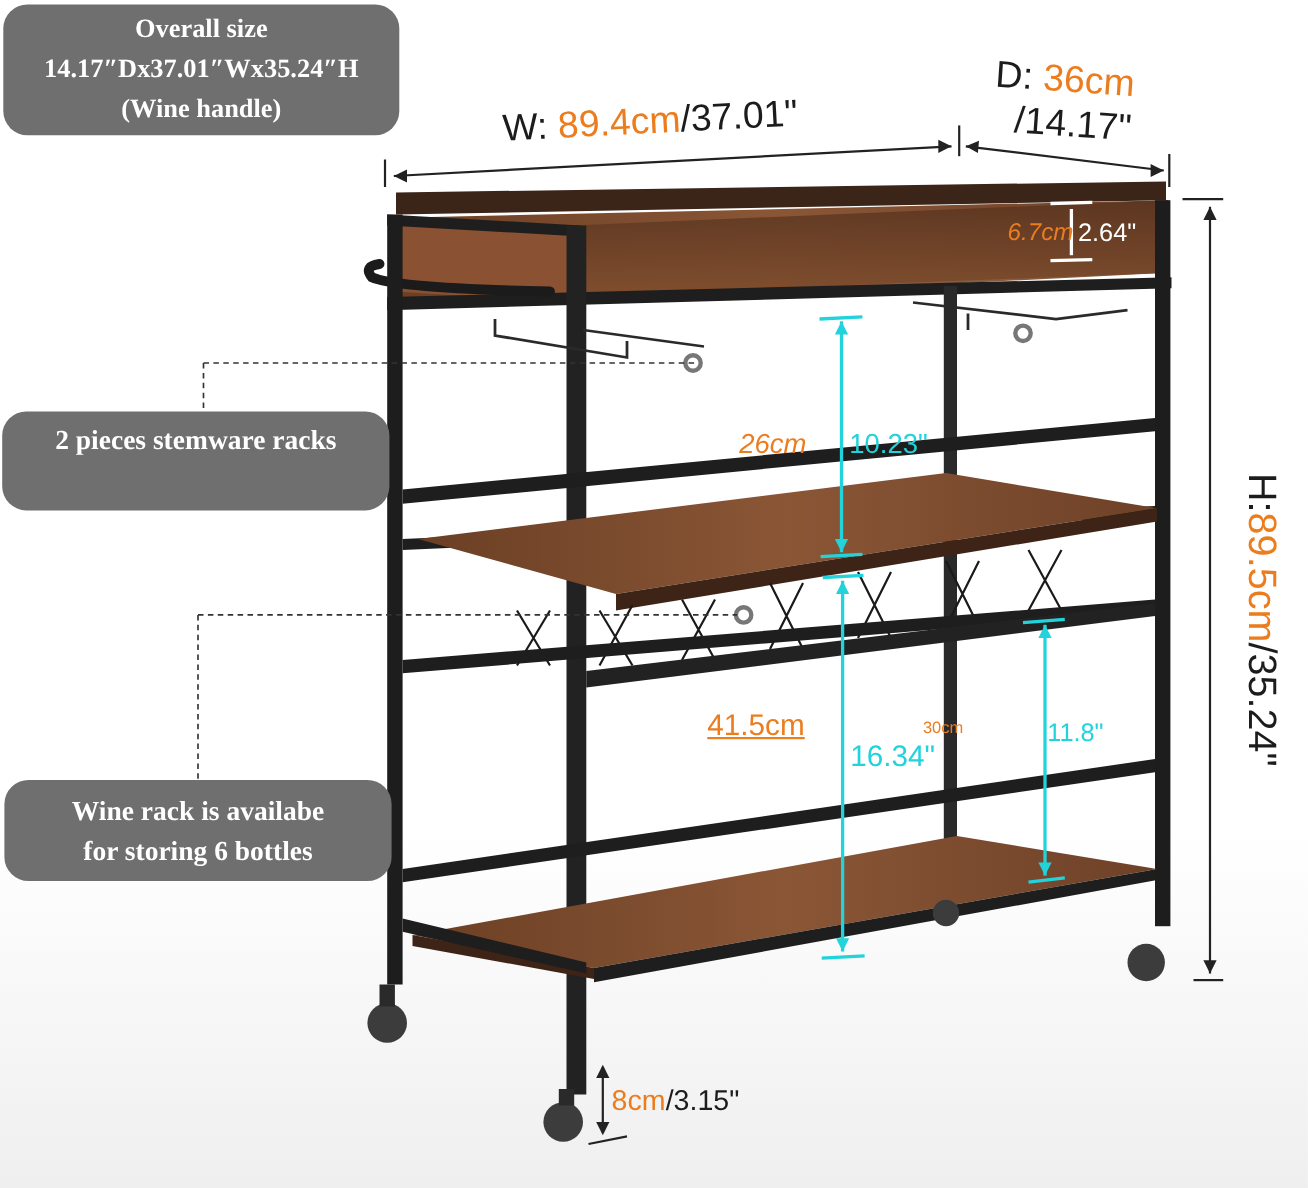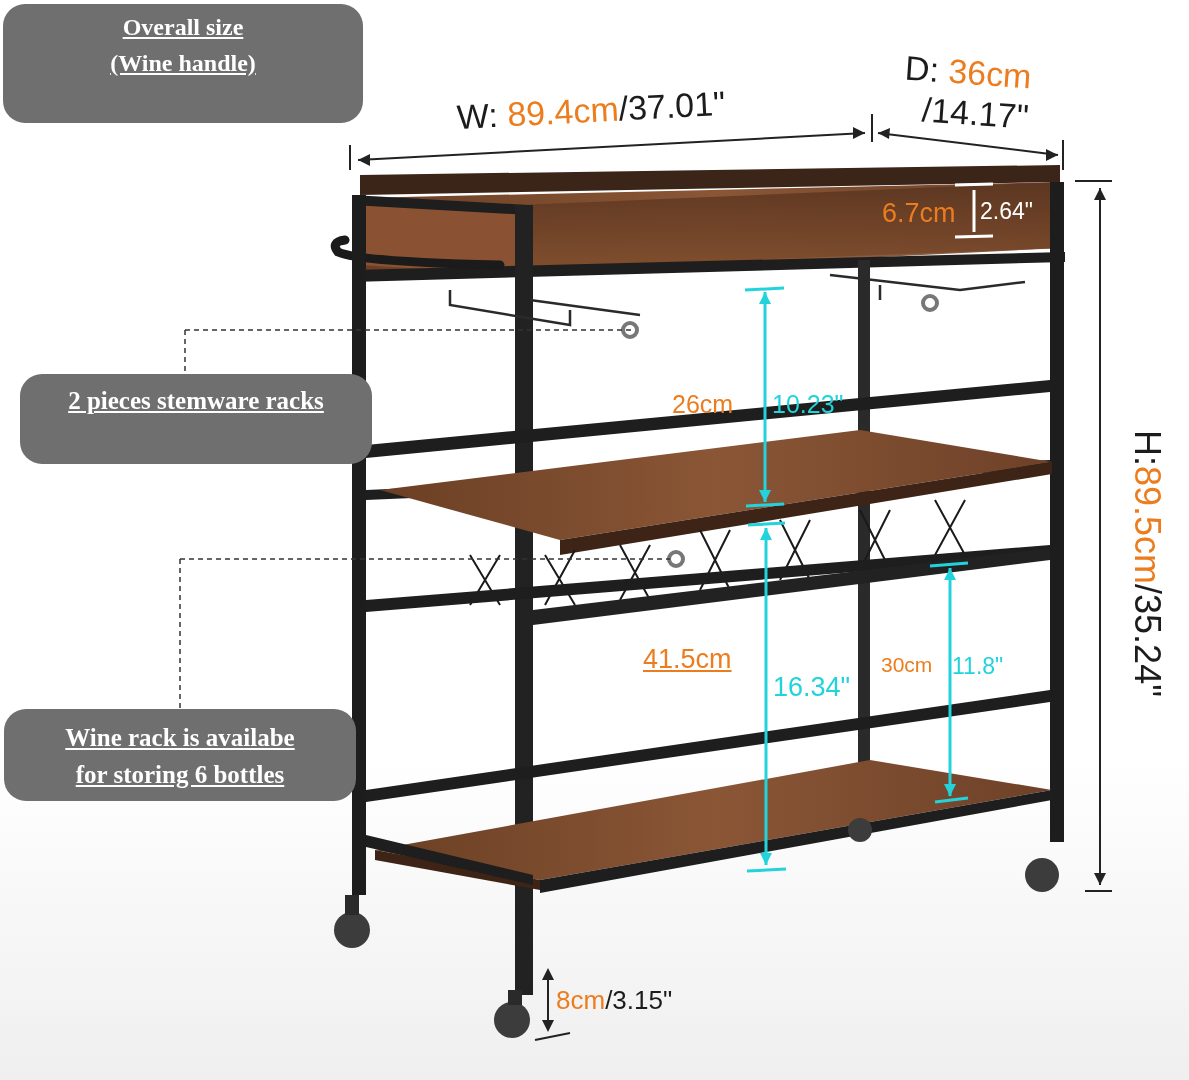--- a/index.html
+++ b/index.html
@@ -7,21 +7,20 @@
     width: 1189px; height: 1080px; position: relative; overflow: hidden;
     background: linear-gradient(180deg, #ffffff 0%, #ffffff 70%, #efefef 100%);
     font-family: "Liberation Sans", sans-serif;
   }
   .callout {
     position: absolute; background: #6f6f6f; color: #fff;
     border-radius: 22px; text-align: center;
     font-family: "Liberation Serif", serif; font-weight: bold;
     font-size: 25px; line-height: 37px;
     box-sizing: border-box;
-    text-decoration: underline;
   }
   .callout span { display: block; }
   .dim { position: absolute; font-family: "Liberation Sans", sans-serif; white-space: nowrap; }
   .orange { color: #ec7d1f; }
   .black { color: #1c1c1c; }
   .cyan { color: #22d3dc; }
   .white { color: #ffffff; }
   svg.scene { position: absolute; left: 0; top: 0; }
 </style>
 </head>
@@ -150,24 +149,25 @@
   <g stroke="#333" stroke-width="1.5" stroke-dasharray="5,4" fill="none">
     <line x1="185" y1="330" x2="635" y2="330"></line>
     <line x1="185" y1="330" x2="185" y2="375"></line>
     <line x1="180" y1="559" x2="670" y2="559"></line>
     <line x1="180" y1="559" x2="180" y2="710"></line>
   </g>
 </svg>
 
 <div class="callout" style="left:3px; top:4px; width:360px; height:119px; padding-top:5px; font-size:24px; line-height:36px;">
   <span>Overall size</span>
+  <span>14.17″Dx37.01″Wx35.24″H</span>
   <span>(Wine handle)</span>
 </div>
 
-<div class="callout" style="left:20px; top:374px; width:352px; height:90px; padding-top:8px;">
+<div class="callout" style="left:2px; top:374px; width:352px; height:90px; padding-top:8px;">
   <span>2 pieces stemware racks</span>
 </div>
 
 <div class="callout" style="left:4px; top:709px; width:352px; height:92px; padding-top:10px;text-align:center;">
   <span>Wine rack is availabe</span>
   <span>for storing 6 bottles</span>
 </div>
 
 <div class="dim" style="left:458px; top:98px; font-size:34px; transform:rotate(-3deg); transform-origin:left bottom;">
   <span class="black">W: </span><span class="orange">89.4cm</span><span class="black">/37.01"</span>
@@ -175,27 +175,27 @@
 
 <div class="dim" style="left:905px; top:52px; font-size:34px; line-height:40px; transform:rotate(4deg);">
   <span class="black">D: </span><span class="orange">36cm</span>
 </div>
 <div class="dim black" style="left:922px; top:94px; font-size:34px; transform:rotate(4deg);">/14.17"</div>
 
 <div class="dim" style="left:1105px; top:430px; font-size:36px; transform:rotate(90deg); transform-origin:left top; left:1168px;">
   <span class="black">H:</span><span class="orange">89.5cm</span><span class="black">/35.24"</span>
 </div>
 
-<div class="dim orange" style="left:882px; top:198px; font-size:27px;">6.7cm</div>
+<div class="dim orange" style="left:916px; top:198px; font-size:22px;font-style:italic;">6.7cm</div>
 <div class="dim white" style="left:980px; top:198px; font-size:23px;">2.64"</div>
 
-<div class="dim orange" style="left:672px; top:390px; font-size:25px;">26cm</div>
+<div class="dim orange" style="left:672px; top:390px; font-size:25px;font-style:italic;">26cm</div>
 <div class="dim cyan" style="left:772px; top:390px; font-size:25px;">10.23"</div>
 
 <div class="dim orange" style="left:643px; top:644px; font-size:27px;text-decoration:underline;">41.5cm</div>
 <div class="dim cyan" style="left:773px; top:672px; font-size:27px;">16.34"</div>
 
-<div class="dim orange" style="left:881px; top:653px; font-size:21px;">30cm</div>
+<div class="dim orange" style="left:839px; top:653px; font-size:15px;">30cm</div>
 <div class="dim cyan" style="left:952px; top:653px; font-size:23px;">11.8"</div>
 
 <div class="dim" style="left:556px; top:985px; font-size:26px;">
   <span class="orange">8cm</span><span class="black">/3.15"</span>
 </div>
 
 </body></html>

